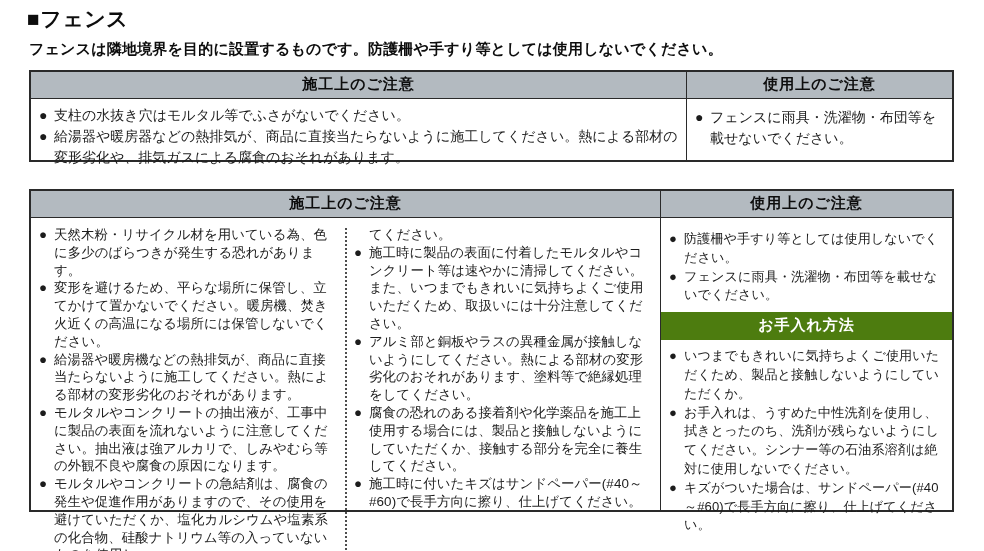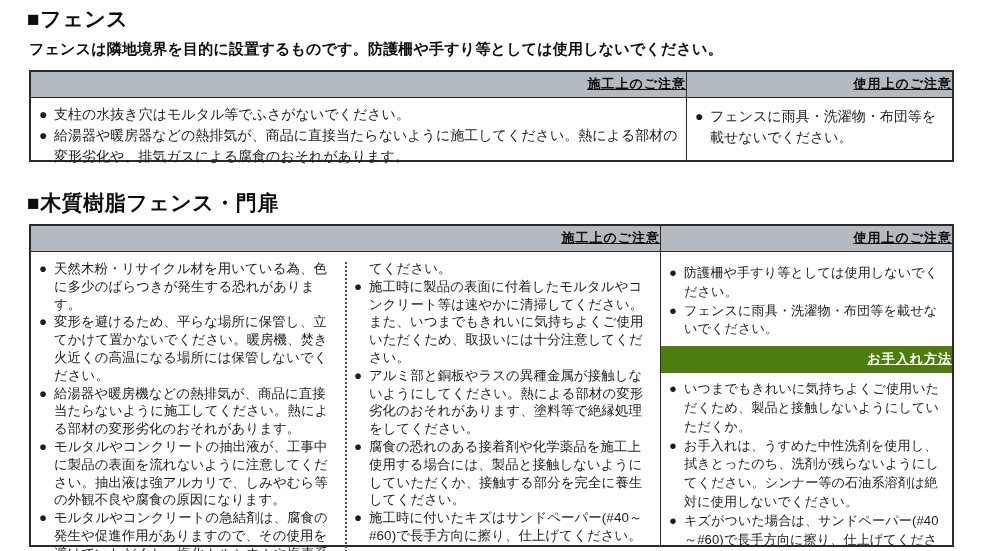--- a/index.html
+++ b/index.html
@@ -22,26 +22,25 @@
   .tbl{
     width:925px;box-sizing:border-box;
     border:2px solid #2a2a2a;background:#fff;
     display:flex;align-items:stretch;
   }
   .tbl .col{box-sizing:border-box;display:flex;flex-direction:column;}
   .tbl .col + .col{border-left:1.5px solid #2a2a2a;}
 
   .hdr{
     background:#b3bac0;color:#0d0d0d;
-    text-align:right;font-weight:bold;font-size:13px;
+    text-align:center;font-weight:bold;font-size:15px;
     padding:3px 0 4px 0;
     border-bottom:1.5px solid #2a2a2a;
     letter-spacing:1px;
     flex:0 0 auto;
-    text-decoration:underline;
   }
   .hdr.care{
     background:#4d7c0f;color:#ffffff;border-bottom:none;
     margin-top:5px;padding:4px 0 5px 0;
   }
 
   ul.notes{list-style:none;margin:0;padding:6px 8px 4px 8px;}
   ul.notes li{display:flex;align-items:flex-start;}
   ul.notes .bullet{flex:0 0 15px;}
   ul.notes .txt{flex:1 1 auto;}
@@ -94,21 +93,20 @@
       <div class="hdr">使用上のご注意</div>
       <ul class="notes">
         <li>
           <span class="bullet">●</span>
           <span class="txt">フェンスに雨具・洗濯物・布団等を載せないでください。</span>
         </li>
       </ul>
     </div>
   </div>
 
-  <h1 class="sec-title">■木質樹脂フェンス・門扉</h1>
 
   <div class="tbl tbl2">
     <div class="col col-left">
       <div class="hdr">施工上のご注意</div>
       <div class="t2body">
         <ul class="notes subcol">
           <li>
             <span class="bullet">●</span>
             <span class="txt">天然木粉・リサイクル材を用いている為、色に多少のばらつきが発生する恐れがあります。</span>
           </li>

